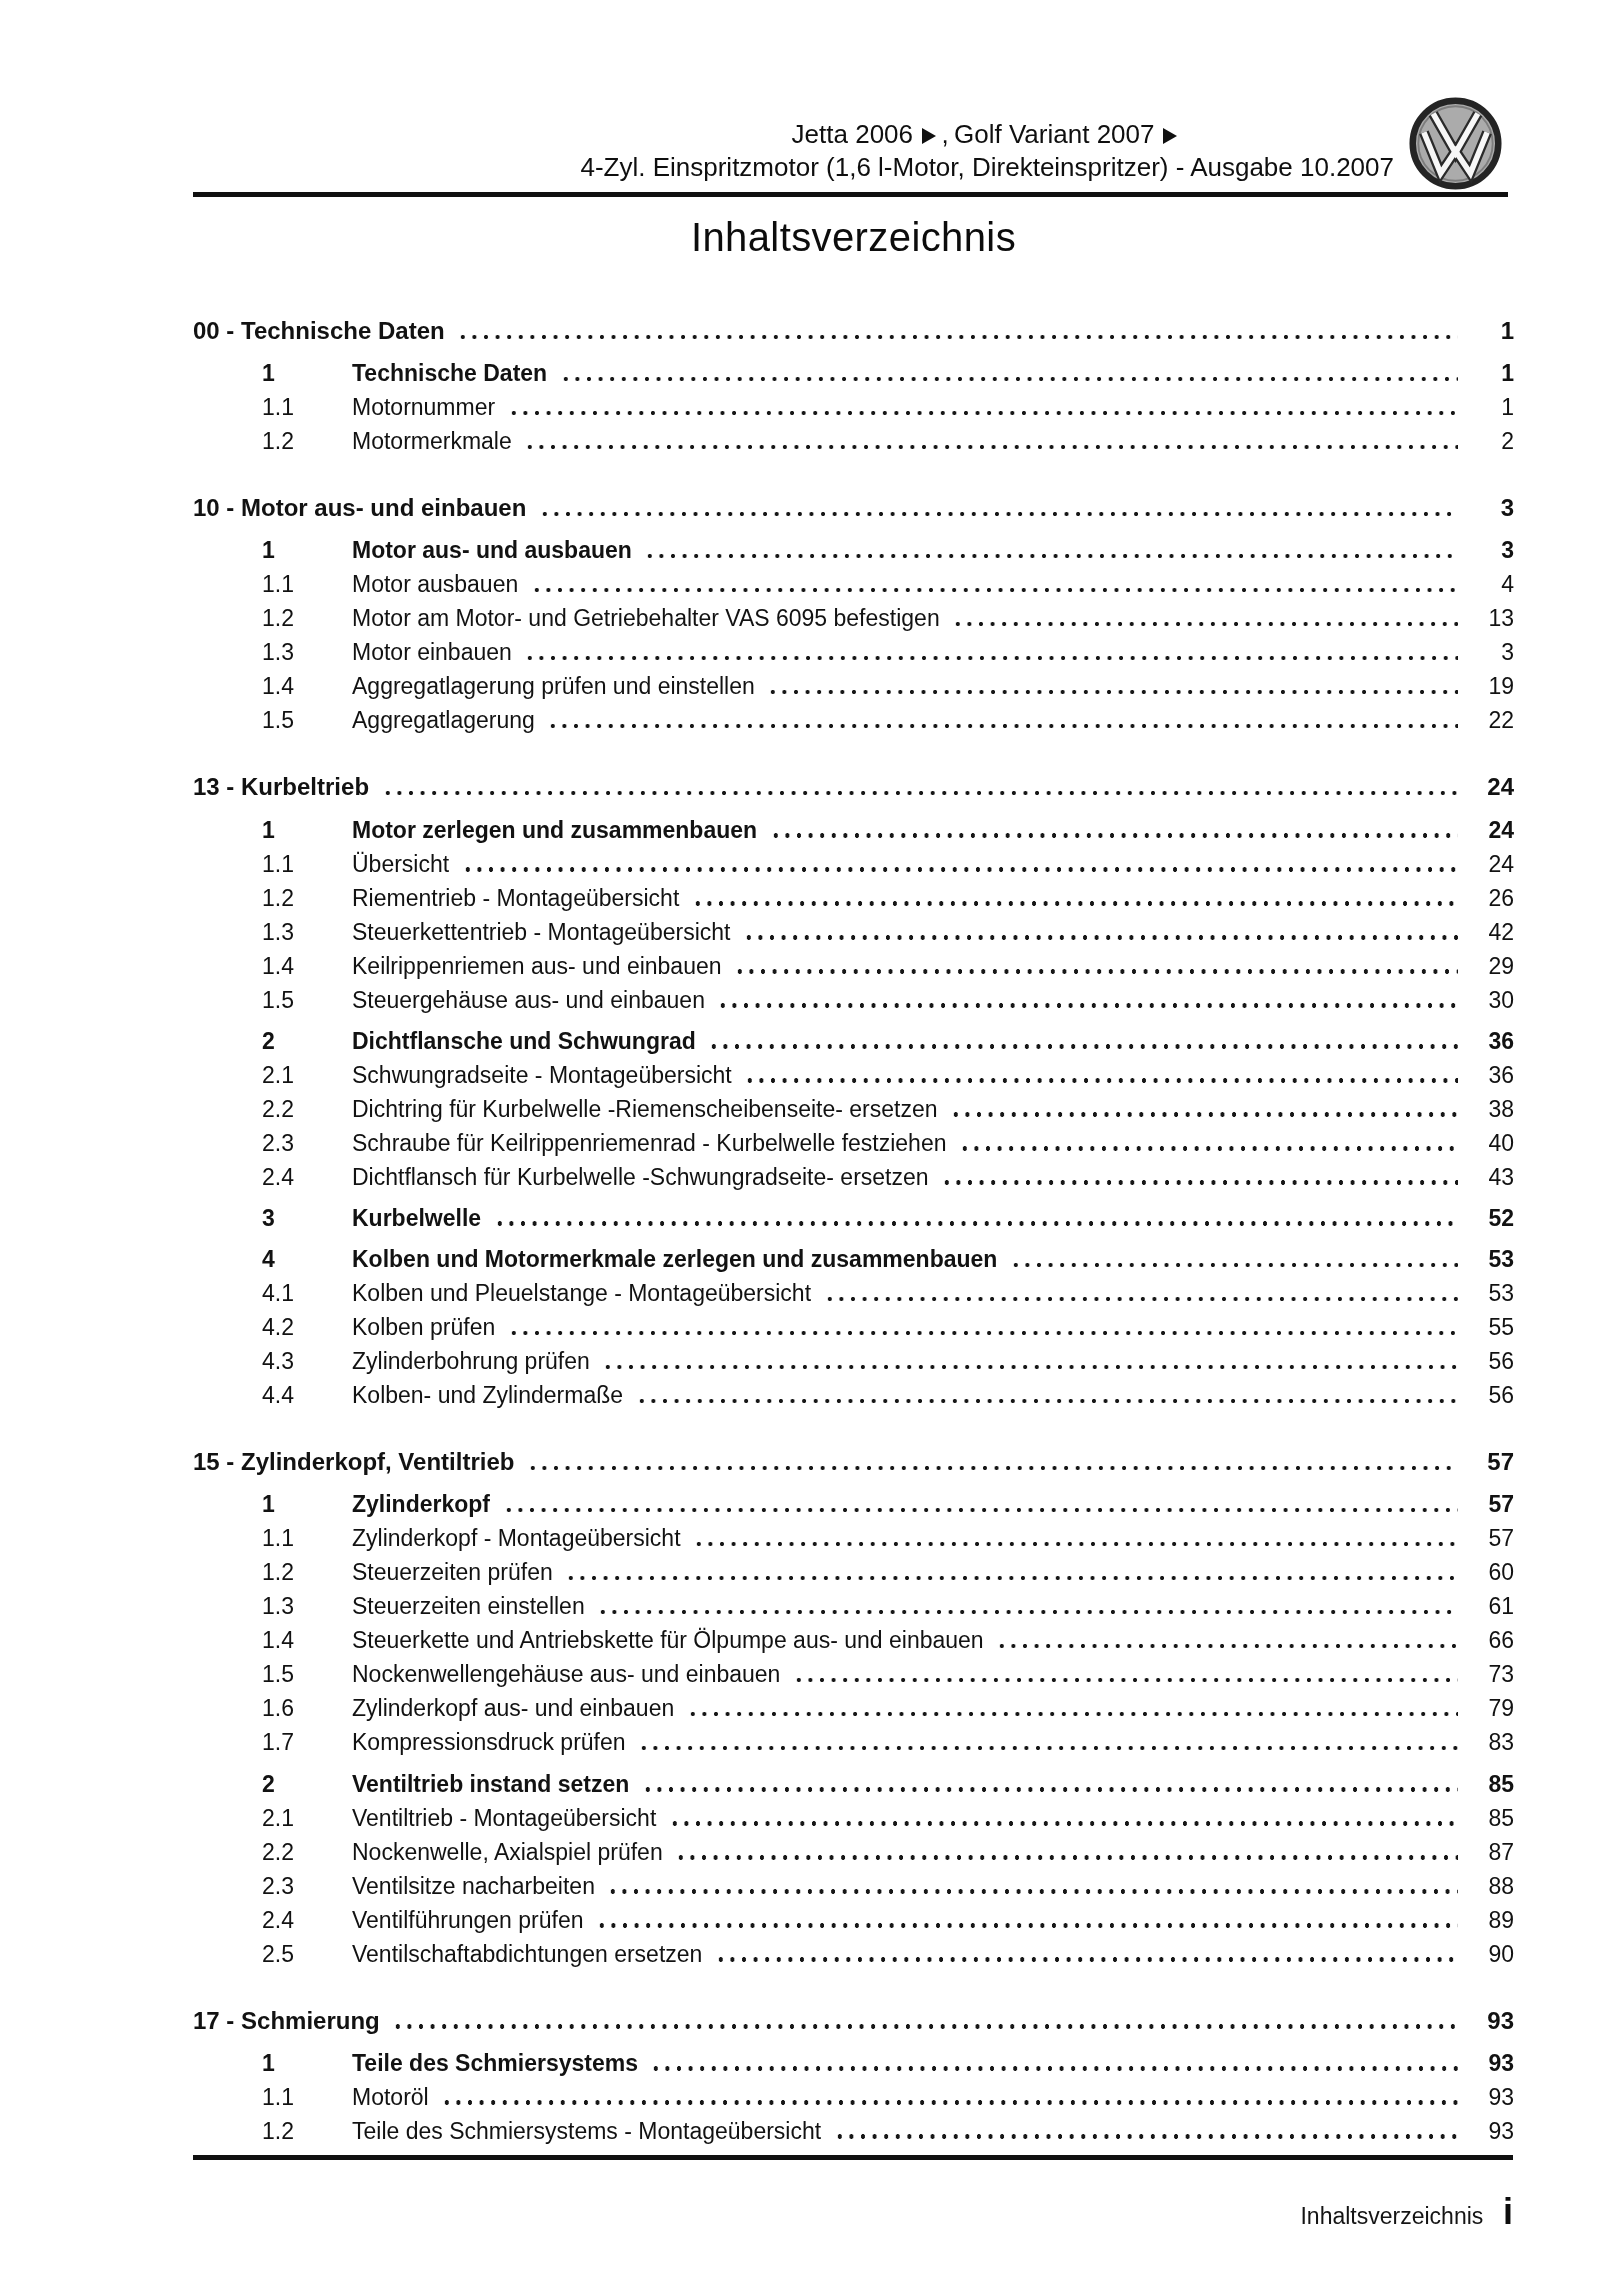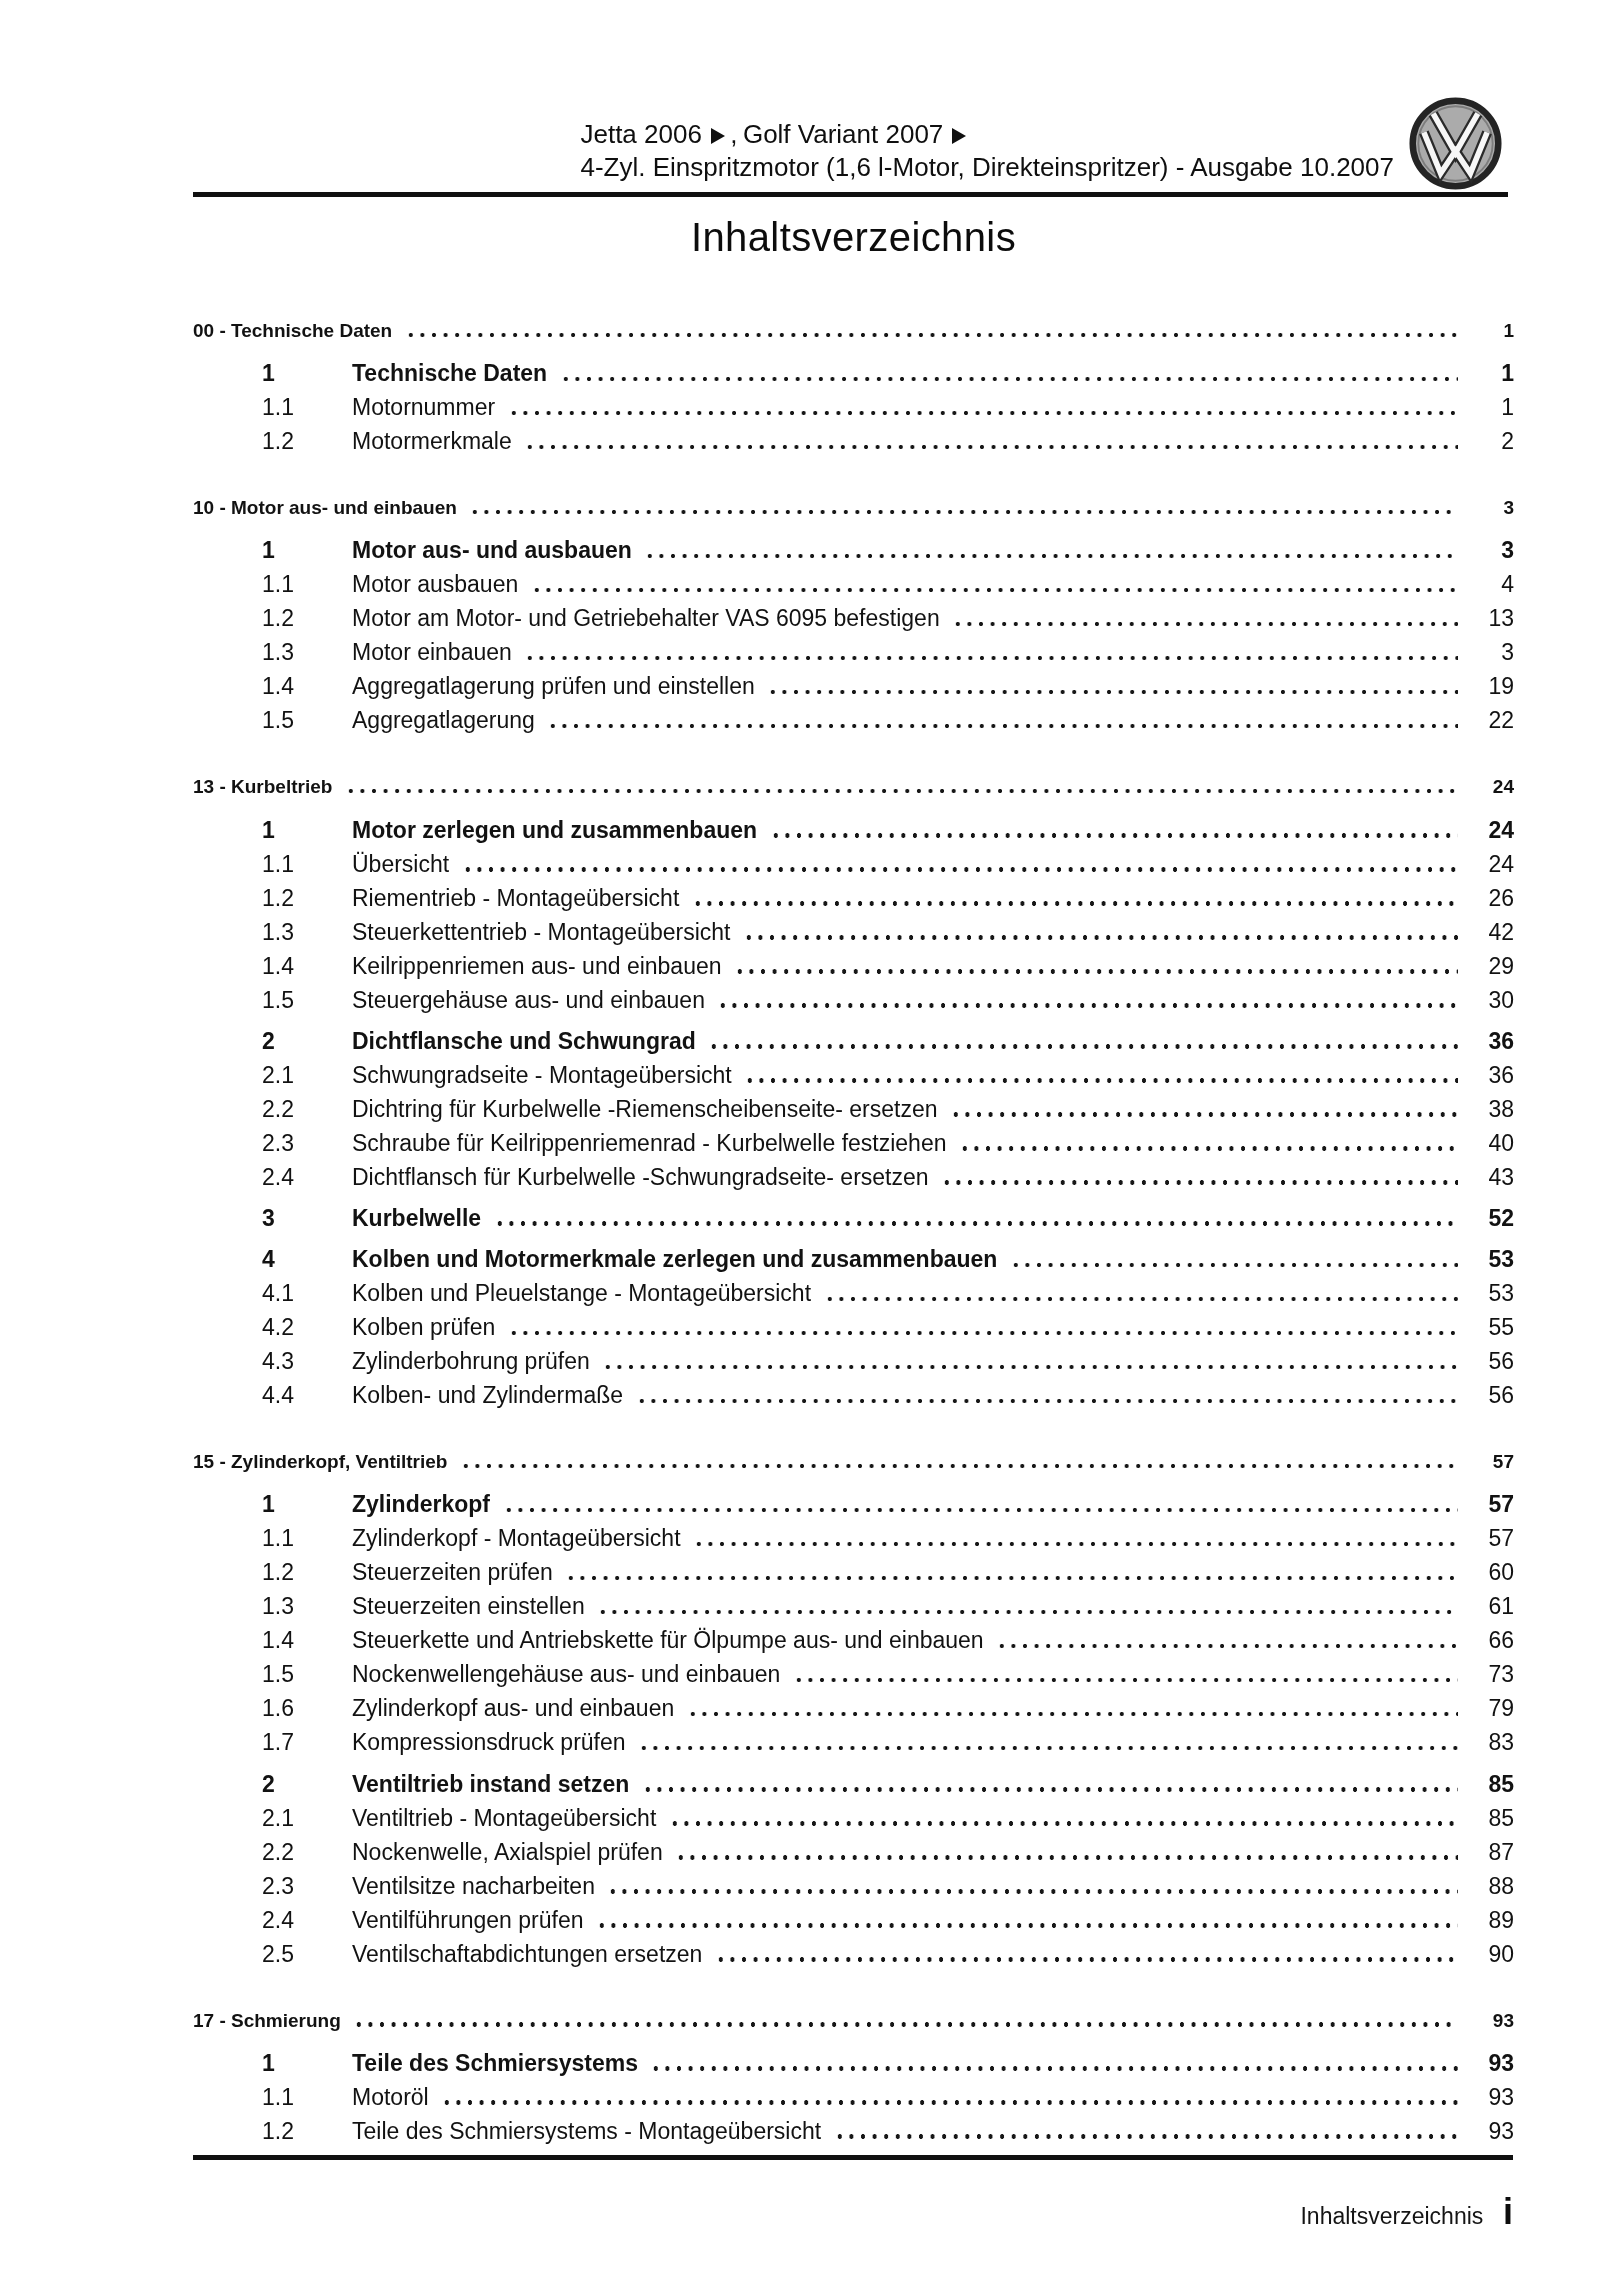--- a/index.html
+++ b/index.html
@@ -8,21 +8,21 @@
     width:1620px;height:2293px;
     background:#ffffff;
     overflow:hidden;
     font-family:"Liberation Sans","DejaVu Sans",sans-serif;
     color:#121212;
     -webkit-font-smoothing:antialiased;
   }
   
   .hdr-text{
     position:absolute;top:118px;right:226px;
-    text-align:left;font-size:26px;line-height:33px;color:#0f0f0f;
+    text-align:center;font-size:26px;line-height:33px;color:#0f0f0f;
     white-space:nowrap;
   }
   .arrow{
     display:inline-block;width:0;height:0;
     border-top:8px solid transparent;border-bottom:8px solid transparent;
     border-left:14.3px solid #101010;
     margin:0 5.4px 0 9px;
     vertical-align:-0.9px;
   }
   .sep{margin-right:5.4px;}
@@ -34,21 +34,21 @@
     position:absolute;left:193px;top:215px;width:1321px;
     margin:0;text-align:center;
     font-size:40px;font-weight:400;letter-spacing:0.4px;color:#0c0c0c;
   }
   
   .toc{position:absolute;left:193px;top:313px;width:1321px;}
   .chapter{margin-top:32px;}
   .chapter:first-child{margin-top:0;}
   .chapter-head{
     display:flex;align-items:baseline;
-    font-size:19px;font-weight:700;line-height:36px;
+    font-size:24px;font-weight:700;line-height:36px;
     margin-bottom:3.6px;white-space:nowrap;justify-content:space-between;
   }
   .row{
     display:flex;align-items:baseline;
     font-size:23px;line-height:34px;white-space:nowrap;
   }
   .row.bold{font-weight:700;margin-top:7.2px;}
   .num{flex:0 0 90px;margin-left:69px;}
   .leader{
     flex:1;height:4.5px;margin:0 9px 0 12.5px;

